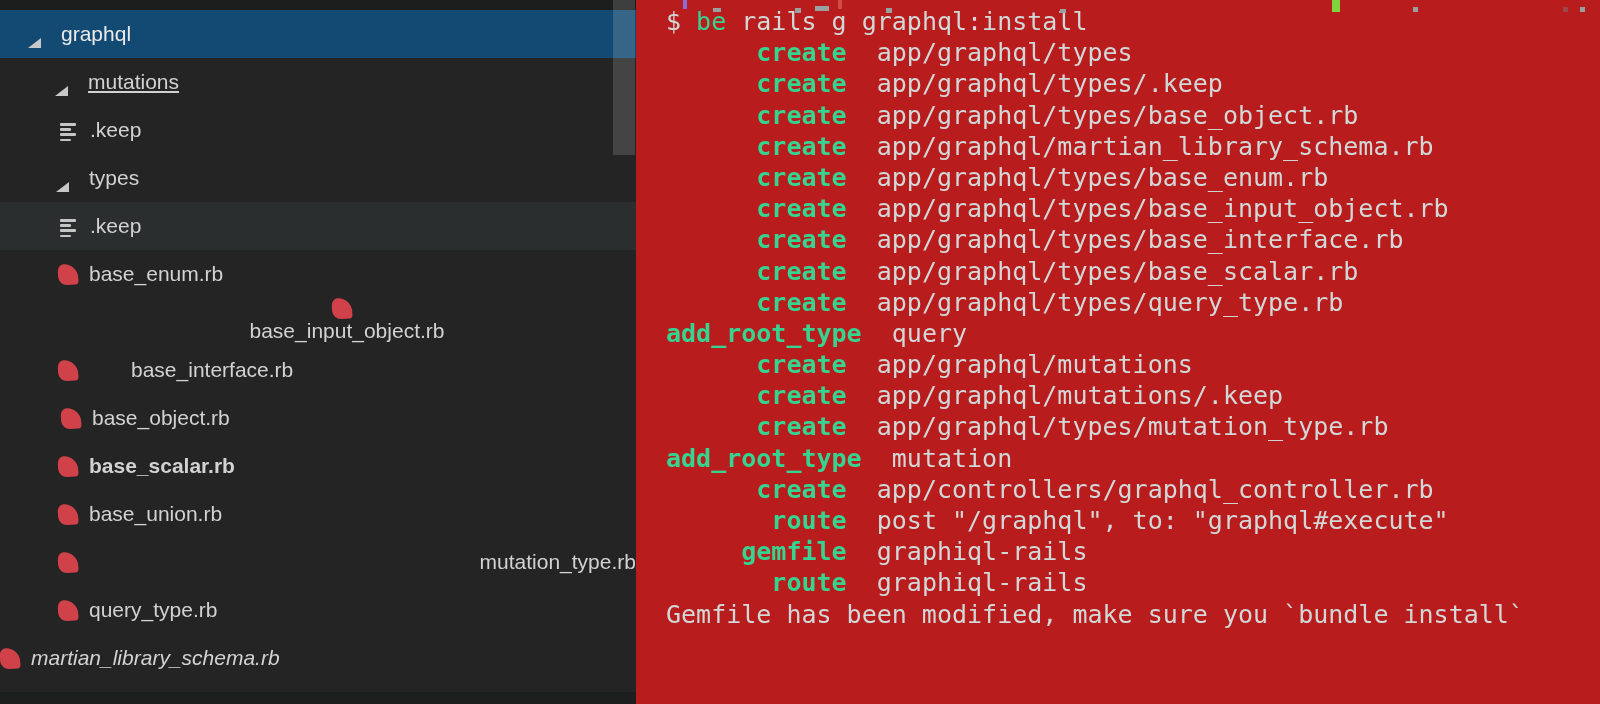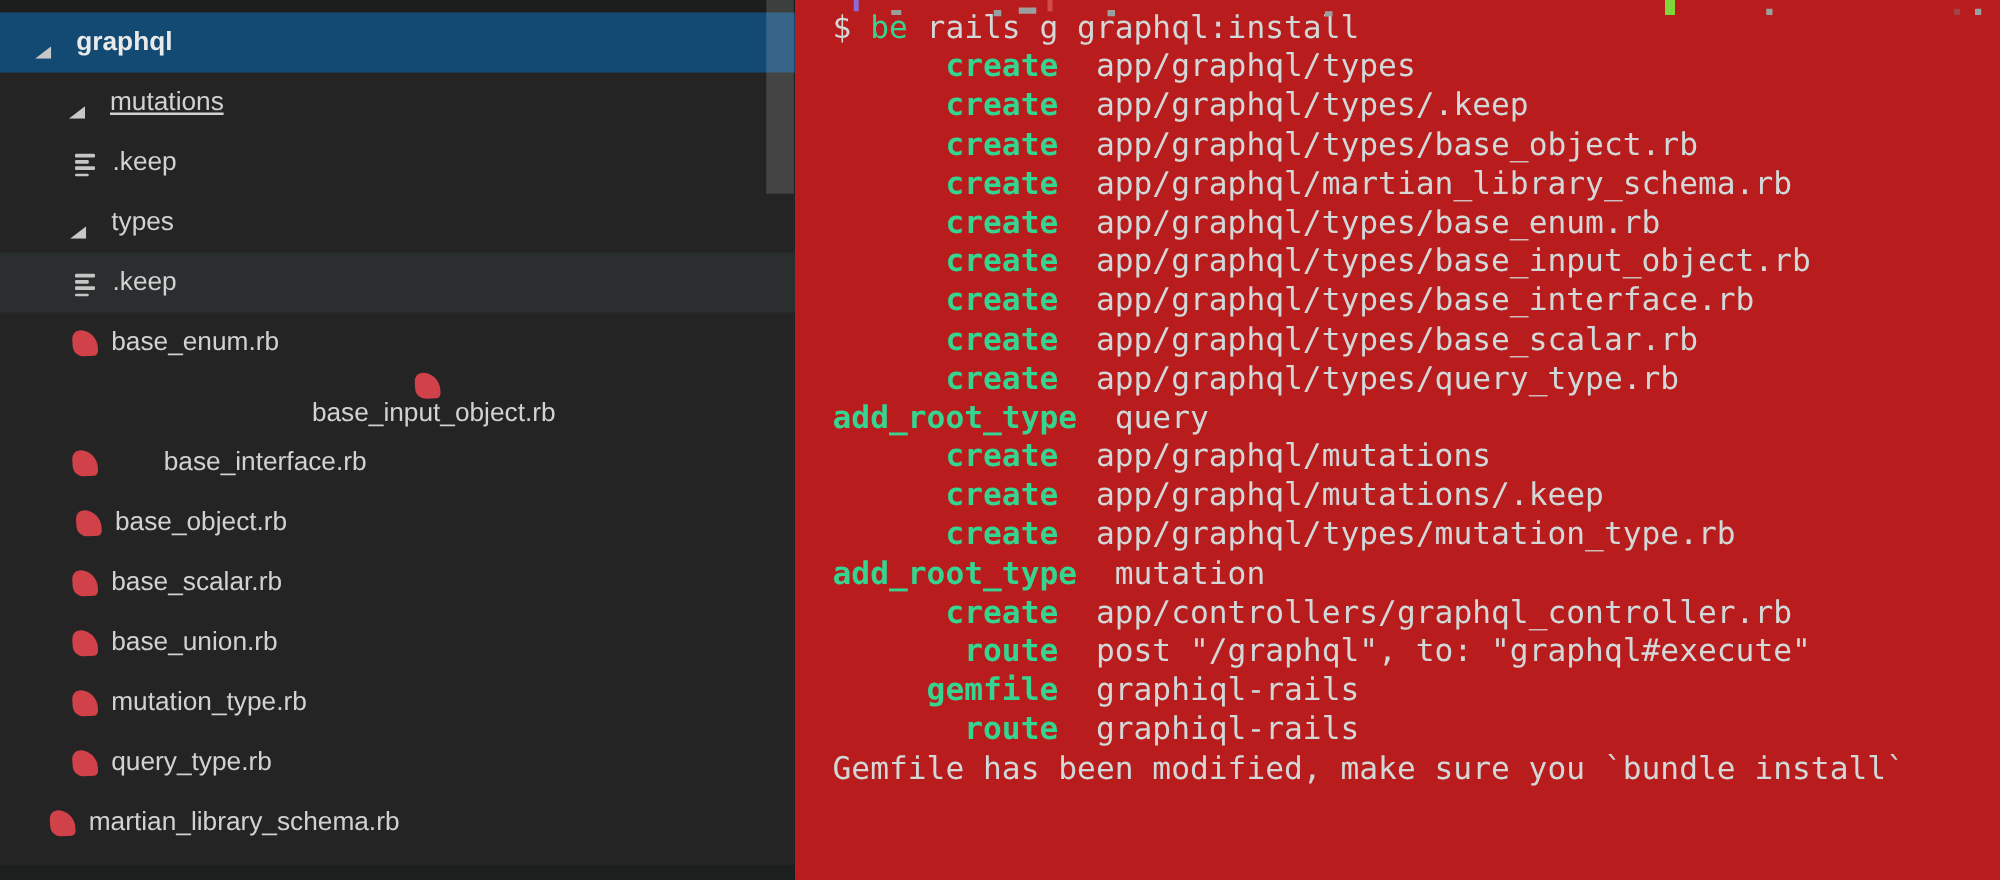--- a/index.html
+++ b/index.html
@@ -43,21 +43,21 @@
   .remnant-mark{position:absolute;top:0;}
 </style>
 </head>
 <body>
 
 <div class="app">
 
   <aside class="sidebar">
     <div class="top-sliver"></div>
     <div id="tree">
-        <div class="tree-row selected" style="padding-left: 28px; font-weight: bold;">
+        <div class="tree-row selected" style="padding-left: 28px;">
           <span class="twistie"><svg width="13" height="10" viewBox="0 0 13 10">
               <polygon points="13,0 13,10 0,10" fill="#c8c8c8"></polygon>
             </svg></span>
           <span class="label">graphql</span>
         </div>
         <div class="tree-row" style="padding-left: 55px; text-decoration: underline;">
           <span class="twistie"><svg width="13" height="10" viewBox="0 0 13 10">
               <polygon points="13,0 13,10 0,10" fill="#c8c8c8"></polygon>
             </svg></span>
           <span class="label">mutations</span>
@@ -95,37 +95,37 @@
           <span class="label">base_input_object.rb</span>
         </div>
         <div class="tree-row" style="padding-left: 58px; gap: 42px;">
           <span class="ruby-icon"></span>
           <span class="label">base_interface.rb</span>
         </div>
         <div class="tree-row" style="padding-left: 61px;">
           <span class="ruby-icon"></span>
           <span class="label">base_object.rb</span>
         </div>
-        <div class="tree-row" style="padding-left: 58px;">
+        <div class="tree-row" style="padding-left: 58px; font-weight: bold;">
           <span class="ruby-icon"></span>
           <span class="label">base_scalar.rb</span>
         </div>
         <div class="tree-row" style="padding-left: 58px;">
           <span class="ruby-icon"></span>
           <span class="label">base_union.rb</span>
         </div>
-        <div class="tree-row" style="padding-left: 58px;">
+        <div class="tree-row" style="padding-left: 58px; justify-content: space-between;">
           <span class="ruby-icon"></span>
           <span class="label">mutation_type.rb</span>
         </div>
         <div class="tree-row" style="padding-left: 58px;">
           <span class="ruby-icon"></span>
           <span class="label">query_type.rb</span>
         </div>
-        <div class="tree-row" style="padding-left: 40px;">
+        <div class="tree-row" style=" font-style: italic;">
           <span class="ruby-icon"></span>
           <span class="label">martian_library_schema.rb</span>
         </div>
       </div>
     <div class="bottom-sliver"></div>
     <div class="scroll-thumb"></div>
   </aside>
 
   <main class="terminal">
     <div id="remnant">

